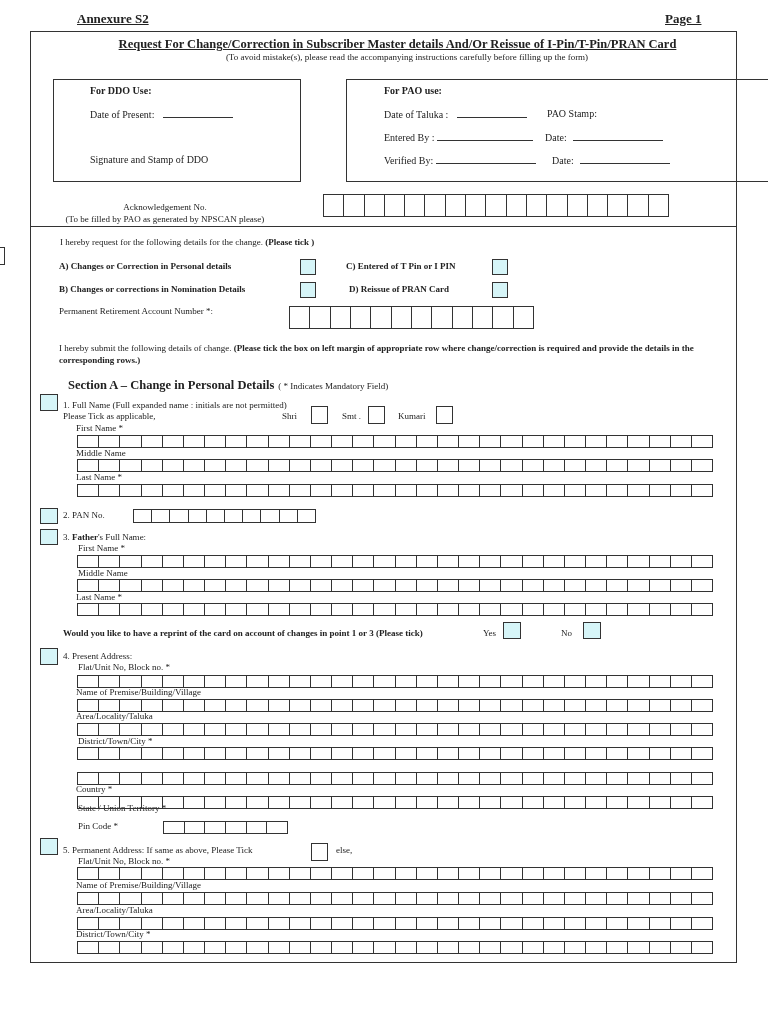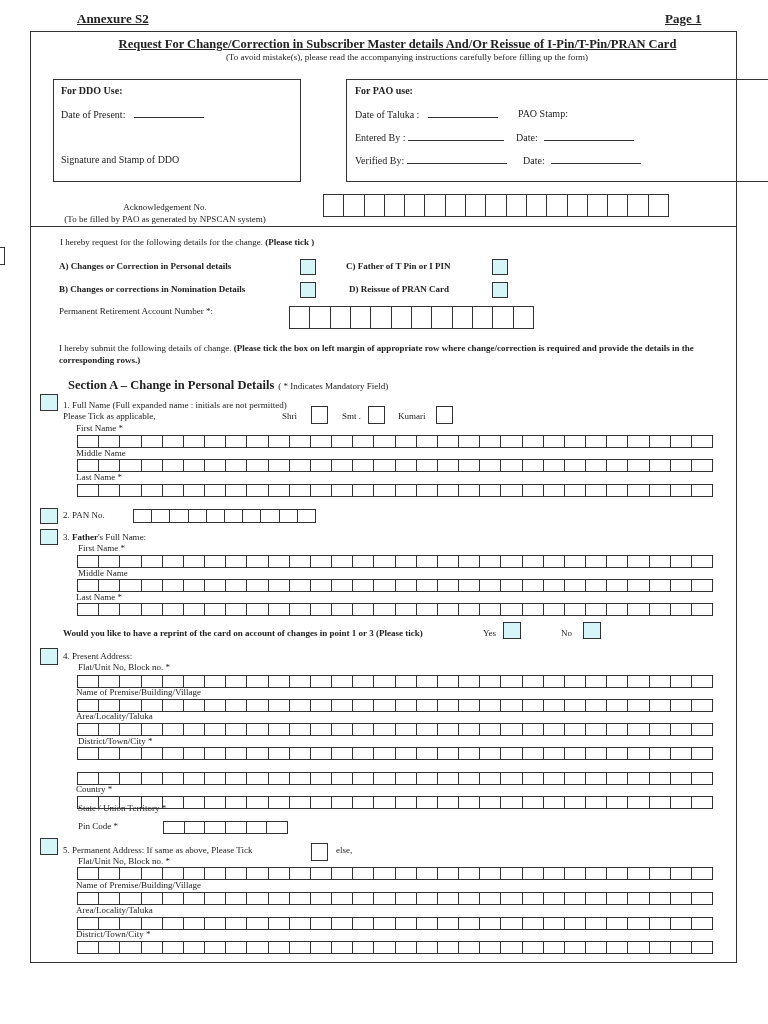--- a/index.html
+++ b/index.html
@@ -11,21 +11,21 @@
   .t9 { font-size:9px; }
   .frame { position:absolute; left:30px; top:31px; width:707px; height:932px; border:1px solid #333; box-sizing:border-box; }
   .topbox { position:absolute; left:30px; top:31px; width:707px; height:196px; border:1px solid #333; box-sizing:border-box; border-top:none; }
   .panel { position:absolute; border:1px solid #333; box-sizing:border-box; }
   .grid { position:absolute; display:flex; border:1.5px solid #333; box-sizing:border-box; }
   .grid span { flex:1; border-right:1px solid #333; }
   .grid span:last-child { border-right:none; }
   .cb { position:absolute; width:16px; height:16px; border:1px solid #333; background:#d6f5f8; box-sizing:border-box; }
   .cb-w { position:absolute; width:17px; height:18px; border:1px solid #333; background:#fff; box-sizing:border-box; }
   .line { display:inline-block; border-bottom:1px solid #333; height:9px; vertical-align:baseline; }
-  .lbl { position:absolute; font-size:10px; white-space:nowrap; }
+  .lbl { position:absolute; font-size:10px; white-space:nowrap;margin-left:29px; }
 </style>
 </head>
 <body>
 
 <div class="abs b u" style="left:63px;top:11px;font-size:13px;">Annexure S2</div>
 <div class="abs b u" style="left:651px;top:11px;font-size:13px;">Page 1</div>
 
 <div class="frame"></div>
 <div class="topbox"></div>
 
@@ -61,21 +61,21 @@
     <span class="line" style="width:100px;"></span>
   </div>
   <div class="lbl t9" style="left:176px;top:74px;">
     <span>Date:</span>
     <span class="line" style="width:90px;margin-left:4px;"></span>
   </div>
 </div>
 
 <div class="abs t9" style="left:50px;width:230px;top:201px;text-align:center;line-height:12px;">
   <div>Acknowledgement No.</div>
-  <div>(To be filled by PAO as generated by NPSCAN system)</div>
+  <div>(To be filled by PAO as generated by NPSCAN please)</div>
 </div>
 <div class="grid" style="left:323px;top:194px;width:346px;height:23px;">
     <span></span>
     <span></span>
     <span></span>
     <span></span>
     <span></span>
     <span></span>
     <span></span>
     <span></span>
@@ -93,21 +93,21 @@
 <div class="abs" style="left:-6px;top:247px;width:9px;height:16px;border:1px solid #333;"></div>
 
 <div class="abs t9" style="left:60px;top:237px;">
   <span>I hereby request for the following details for the change.</span>
   <span class="b">(Please tick )</span>
 </div>
 <div class="abs b t9" style="left:59px;top:261px;">A) Changes or Correction in Personal details</div>
 <div class="cb" style="left:300px;top:259px;"></div>
 <div class="abs b t9" style="left:59px;top:284px;">B)  Changes or corrections in Nomination Details</div>
 <div class="cb" style="left:300px;top:282px;"></div>
-<div class="abs b t9" style="left:346px;top:261px;">C)   Father of  T Pin or I PIN</div>
+<div class="abs b t9" style="left:346px;top:261px;">C)   Entered of  T Pin or I PIN</div>
 <div class="cb" style="left:492px;top:259px;"></div>
 <div class="abs b t9" style="left:349px;top:284px;">D)  Reissue of  PRAN Card</div>
 <div class="cb" style="left:492px;top:282px;"></div>
 
 <div class="abs t9" style="left:59px;top:306px;">Permanent Retirement Account Number  *:</div>
 <div class="grid" style="left:289px;top:306px;width:245px;height:23px;">
     <span></span>
     <span></span>
     <span></span>
     <span></span>

